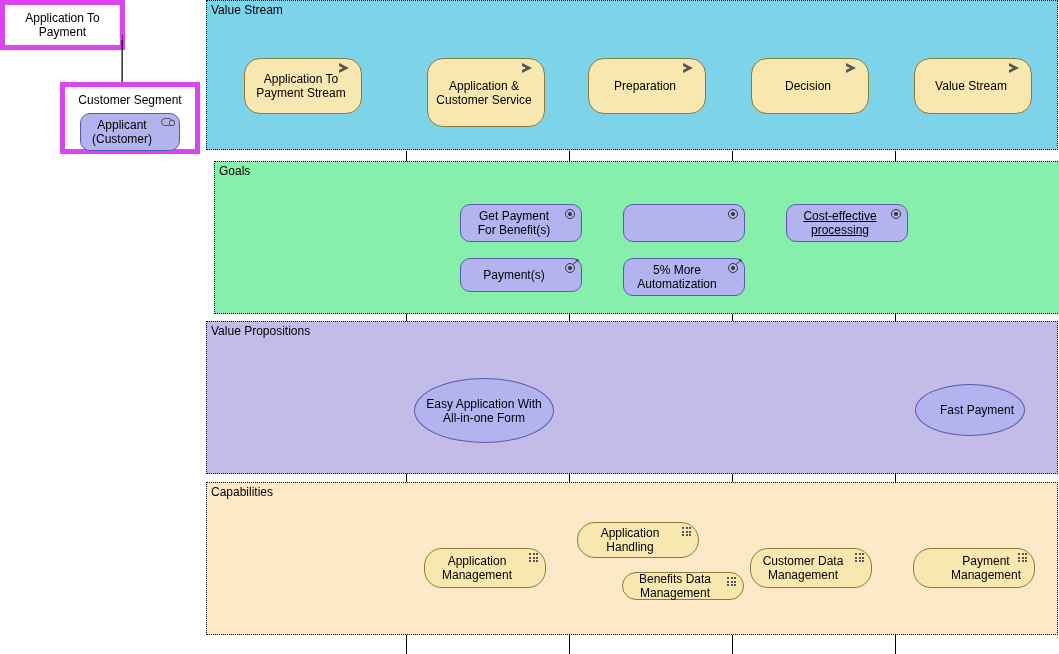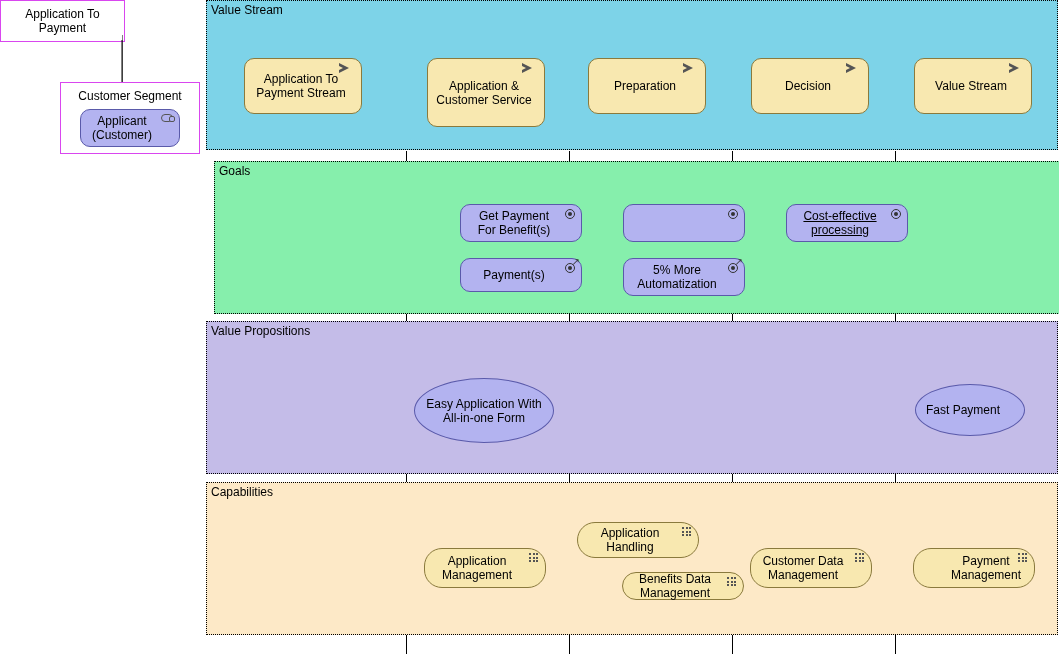--- a/index.html
+++ b/index.html
@@ -7,21 +7,21 @@
       font-family: Arial, sans-serif;
       font-size: 12px;
       background: #fff;
       width: 1059px;
       height: 654px;
       position: relative;
     }
     .white-box {
       position: absolute;
       background: #fff;
-      border: 1px solid #d946ef;
+      border: 5px solid #d946ef;
       text-align: center;
       padding: 6px 8px;
     }
     .lane-box {
       position: absolute;
       border: 1px dotted #000;
       padding: 2px 4px;
     }
     .lane-label {
       font-size: 12px;
@@ -30,21 +30,21 @@
       left: 4px;
     }
     .value-stream-bg { background: #7dd3e8; }
     .goals-bg { background: #86efac; margin-left: 8px; }
     .vp-bg { background: #c4bce8; }
     .cap-bg { background: #fde9c7; }
     .stream-node {
       position: absolute;
       background: #f8e8b0;
       border: 1px solid #8a7a3d;
-      border-radius: 10px;
+      border-radius: 16px;
       text-align: center;
       display: flex;
       align-items: center;
       justify-content: center;
       padding: 4px 12px 4px 8px;
     }
     .arrow-icon {
       position: absolute;
       top: 4px;
       right: 6px;
@@ -142,21 +142,21 @@
       color: #333;
     }
     .ellipse-node {
       position: absolute;
       background: #b3b3f0;
       border: 1px solid #5a5aaa;
       border-radius: 50%;
       text-align: center;
       display: flex;
       align-items: center;
-      justify-content: flex-start;
+      justify-content: flex-end;
       padding: 4px 10px;
     }
     .cap-node {
       position: absolute;
       background: #f8e8b0;
       border: 1px solid #8a7a3d;
       border-radius: 18px;
       text-align: center;
       display: flex;
       align-items: center;

